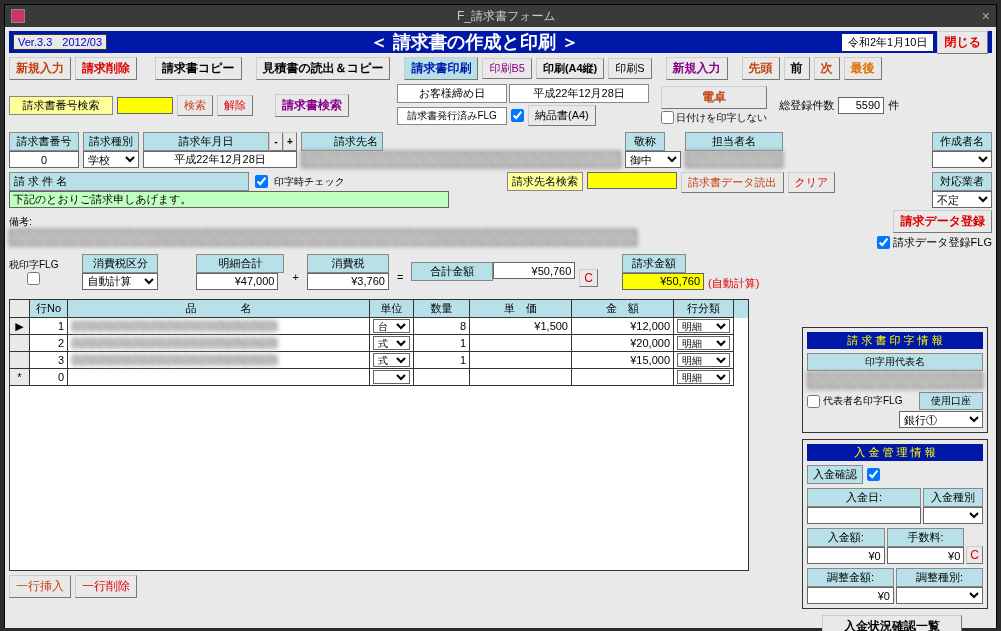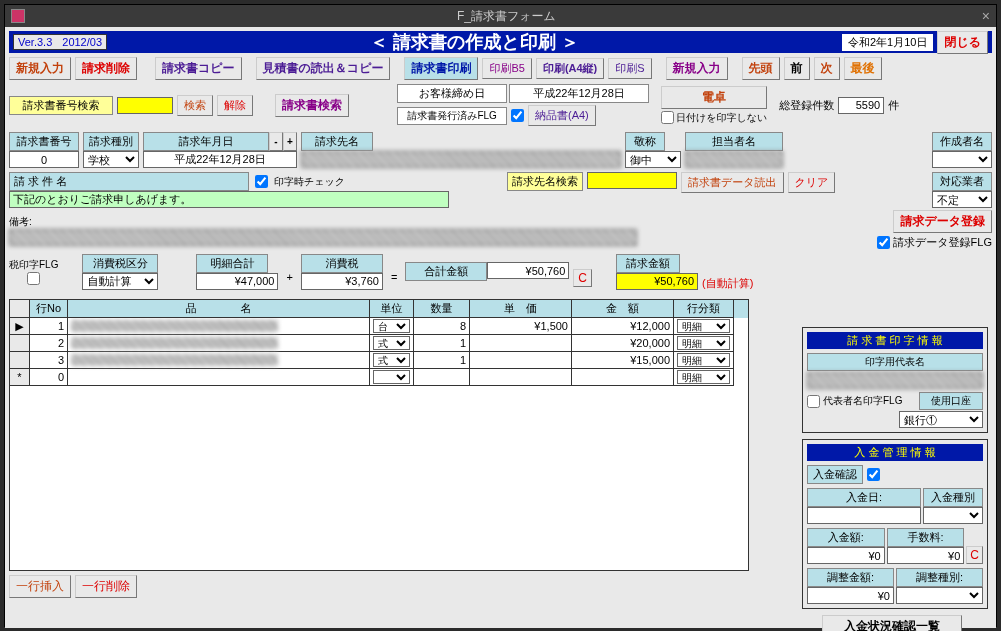--- a/index.html
+++ b/index.html
@@ -14,21 +14,21 @@
 .bluebar { background: #0018a8; height: 22px; display: flex; align-items: center; padding: 0 4px; color: #fff; position: relative; }
 .ver { background: #e9e9e9; color: #00c; border: 1px solid #333; padding: 1px 4px; font-size: 11px; display: flex; gap: 10px; }
 .maintitle { flex: 1; text-align: center; color: #ffffff; font-size: 18px; font-weight: bold; }
 .datex { background: #fff; color: #000; padding: 1px 6px; font-size: 11px; margin-right: 4px; }
 .closebtn { background: #e9e9e9; color: #d00; border: 1px outset #ccc; padding: 2px 6px; font-weight: bold; font-size: 12px; cursor: pointer; }
 
 .row { display: flex; align-items: center; gap: 4px; margin-top: 4px; flex-wrap: nowrap; }
 .btn { background: #e9e9e9; border: 1px outset #ccc; padding: 2px 6px; font-size: 12px; font-weight: bold; cursor: pointer; white-space: nowrap; }
 .btn.blue { color: #c2410c; }
 .btn.red { color: #d00; }
-.btn.green { color: #4c1d95; }
+.btn.green { color: #000000; }
 .btn.orange { color: #e07000; }
 .btn.violet { color: #808; }
 .lbl { font-size: 11px; white-space: nowrap; }
 .lblsky { background: #b8e0e8; border: 1px solid #888; padding: 1px 4px; font-size: 11px; text-align: center; white-space: nowrap; }
 .lblwhite { background: #fff; border: 1px solid #888; padding: 1px 4px; font-size: 11px; text-align: center; white-space: nowrap; }
 .inp { border: 1px solid #666; background: #fff; padding: 1px 3px; font-size: 11px; height: 17px; }
 .inp.yellow { background: #ffff00; }
 .inp.right { text-align: right; }
 .sel { border: 1px solid #666; background: #fff; font-size: 11px; height: 17px; }
 .cb { width: 13px; height: 13px; }
@@ -140,21 +140,21 @@
       </div>
       <div style="display:flex;flex-direction:column">
         <div style="display:flex">
             <div class="lblsky" style="width:126px">請求年月日</div>
             <button class="btn" style="width:14px;font-size:10px;padding:0">-</button>
             <button class="btn" style="width:14px;font-size:10px;padding:0">+</button>
           </div>
         <input class="inp" style="width: 154px; text-align: center;" value="平成22年12月28日">
       </div>
       <div style="display:flex;flex-direction:column;flex:0 0 320px">
-        <div class="lblsky" style="width:72px;text-align:center">請求先名</div>
+        <div class="lblsky" style="width:82px;text-align:right">請求先名</div>
         <div class="inp pixb" style="width:320px;height:17px"></div>
       </div>
       <div style="display:flex;flex-direction:column">
         <div class="lblsky" style="width:40px">敬称</div>
         <select class="sel" style="width:56px"><option>御中</option></select>
       </div>
       <div style="display:flex;flex-direction:column">
         <div class="lblsky" style="width:98px">担当者名</div>
         <div class="inp pixb" style="width:98px;height:17px"></div>
       </div>
@@ -206,21 +206,21 @@
         <span class="lbl" style="font-size:10px">税印字FLG</span>
         <input type="checkbox" class="cb" style="">
       </div>
       <div style="width:16px"></div>
       <div style="display:flex;flex-direction:column">
         <div class="lblsky" style="width:76px">消費税区分</div>
         <select class="sel" style="width:76px"><option>自動計算</option></select>
       </div>
       <div style="width:30px"></div>
       <div style="display:flex;flex-direction:column">
-        <div class="lblsky" style="width:72px">明細合計</div>
+        <div class="lblsky" style="width:88px">明細合計</div>
         <input class="inp right" style="width: 82px;" value="¥47,000">
       </div>
       <span class="lbl" style="margin:10px 4px 0">+</span>
       <div style="display:flex;flex-direction:column">
         <div class="lblsky" style="width:82px">消費税</div>
         <input class="inp right" style="width: 82px;" value="¥3,760">
       </div>
       <span class="lbl" style="margin:10px 4px 0">=</span>
       <div style="display:flex;flex-direction:row">
         <div class="lblsky" style="width:82px">合計金額</div>

